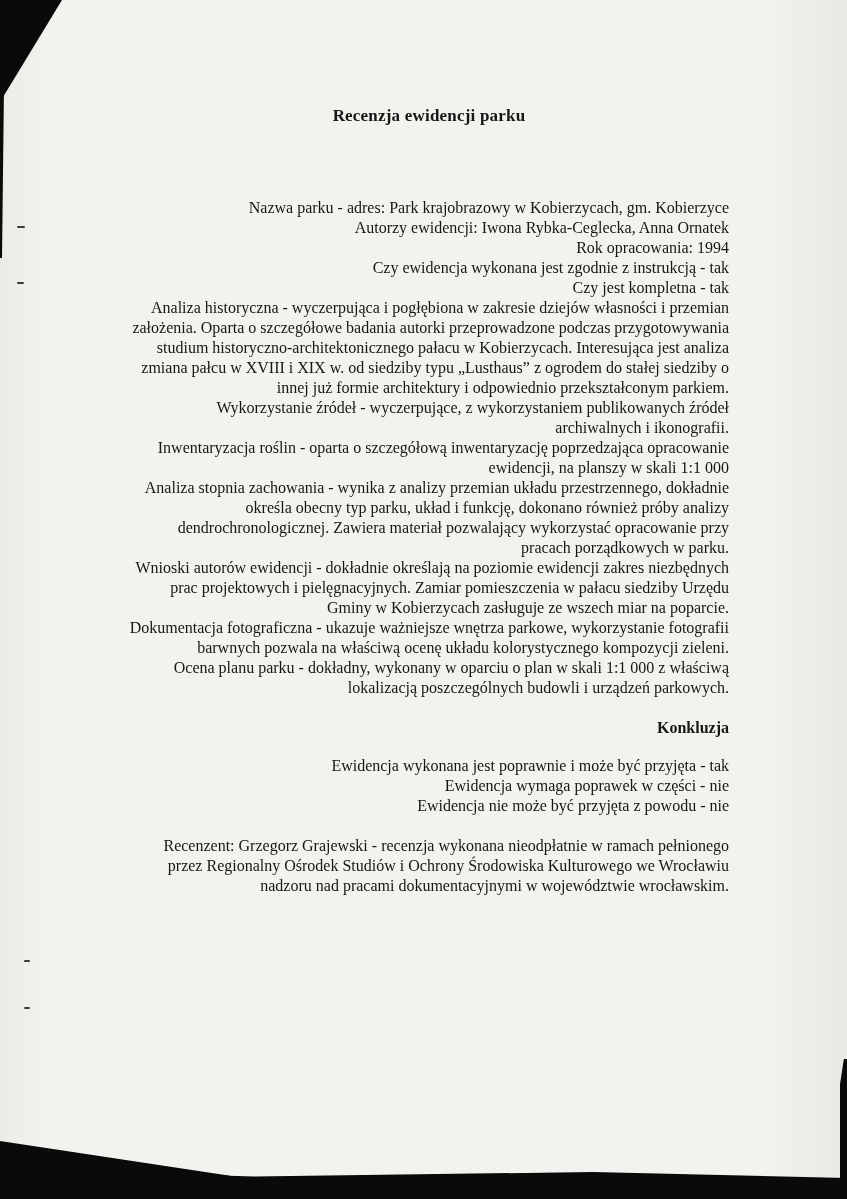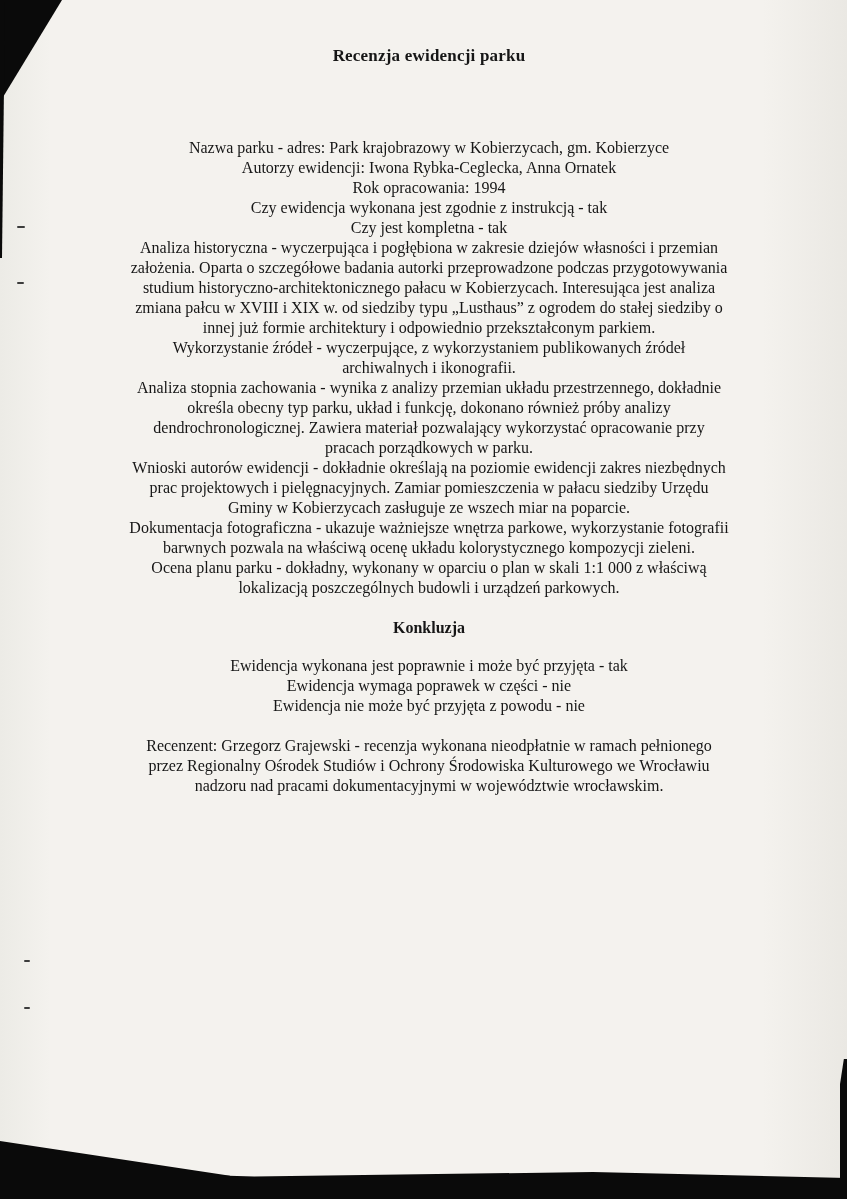--- a/index.html
+++ b/index.html
@@ -13,31 +13,31 @@
     color: #161616;
     overflow: hidden;
   }
   .content {
     position: absolute;
     left: 129px;
     top: 0;
     width: 600px;
   }
   .doc-title {
-    margin-top: 46px;
+    margin-top: 106px;
     text-align: center;
     font-weight: bold;
     font-size: 17px;
     letter-spacing: 0.2px;
   }
   .body-block {
     margin-top: 72px;
     font-size: 16px;
     line-height: 20px;
-    text-align: center;
+    text-align: right;
   }
   .body-block p { margin: 0; }
   .note {
     font-style: italic;
     margin-top: 18px !important;
   }
   .heading {
     font-weight: bold;
     font-size: 16px;
     margin-top: 20px;
@@ -93,20 +93,21 @@
     <div class="doc-title">Recenzja ewidencji parku</div>
 
     <div class="body-block">
       <p>Nazwa parku - adres: Park krajobrazowy w Kobierzycach, gm. Kobierzyce</p>
       <p>Autorzy ewidencji: Iwona Rybka-Ceglecka, Anna Ornatek</p>
       <p>Rok opracowania: 1994</p>
       <p>Czy ewidencja wykonana jest zgodnie z instrukcją - tak</p>
       <p>Czy jest kompletna - tak</p>
       <p>Analiza historyczna - wyczerpująca i pogłębiona w zakresie dziejów własności i przemian założenia. Oparta o szczegółowe badania autorki przeprowadzone podczas przygotowywania studium historyczno-architektonicznego pałacu w Kobierzycach. Interesująca jest analiza zmiana pałcu w XVIII i XIX w. od siedziby typu „Lusthaus” z ogrodem do stałej siedziby o innej już formie architektury i odpowiednio przekształconym parkiem.</p>
       <p>Wykorzystanie źródeł - wyczerpujące, z wykorzystaniem publikowanych źródeł archiwalnych i ikonografii.</p>
+      <p>Inwentaryzacja roślin - oparta o szczegółową inwentaryzację poprzedzająca opracowanie ewidencji, na planszy w skali 1:1 000</p>
       <p>Analiza stopnia zachowania - wynika z analizy przemian układu przestrzennego, dokładnie określa obecny typ parku, układ i funkcję, dokonano również próby analizy dendrochronologicznej. Zawiera materiał pozwalający wykorzystać opracowanie przy pracach porządkowych w parku.</p>
       <p>Wnioski autorów ewidencji - dokładnie określają na poziomie ewidencji zakres niezbędnych prac projektowych i pielęgnacyjnych. Zamiar pomieszczenia w pałacu siedziby Urzędu Gminy w Kobierzycach zasługuje ze wszech miar na poparcie.</p>
       <p>Dokumentacja fotograficzna - ukazuje ważniejsze wnętrza parkowe, wykorzystanie fotografii barwnych pozwala na właściwą ocenę układu kolorystycznego kompozycji zieleni.</p>
       <p>Ocena planu parku - dokładny, wykonany w oparciu o plan w skali 1:1 000 z właściwą lokalizacją poszczególnych budowli i urządzeń parkowych.</p>
 
 
       <div class="heading">Konkluzja</div>
 
       <div class="conclusion">
         <p>Ewidencja wykonana jest poprawnie i może być przyjęta - tak</p>

